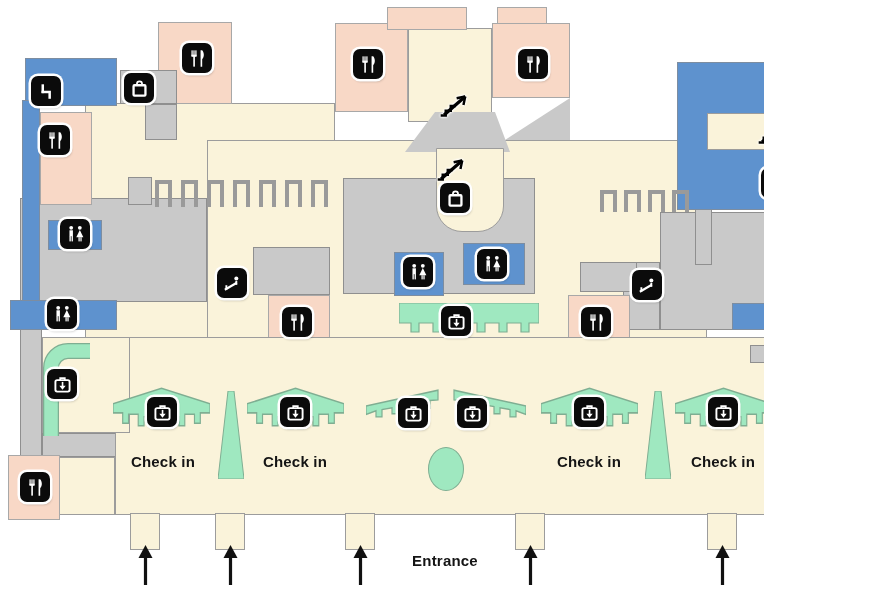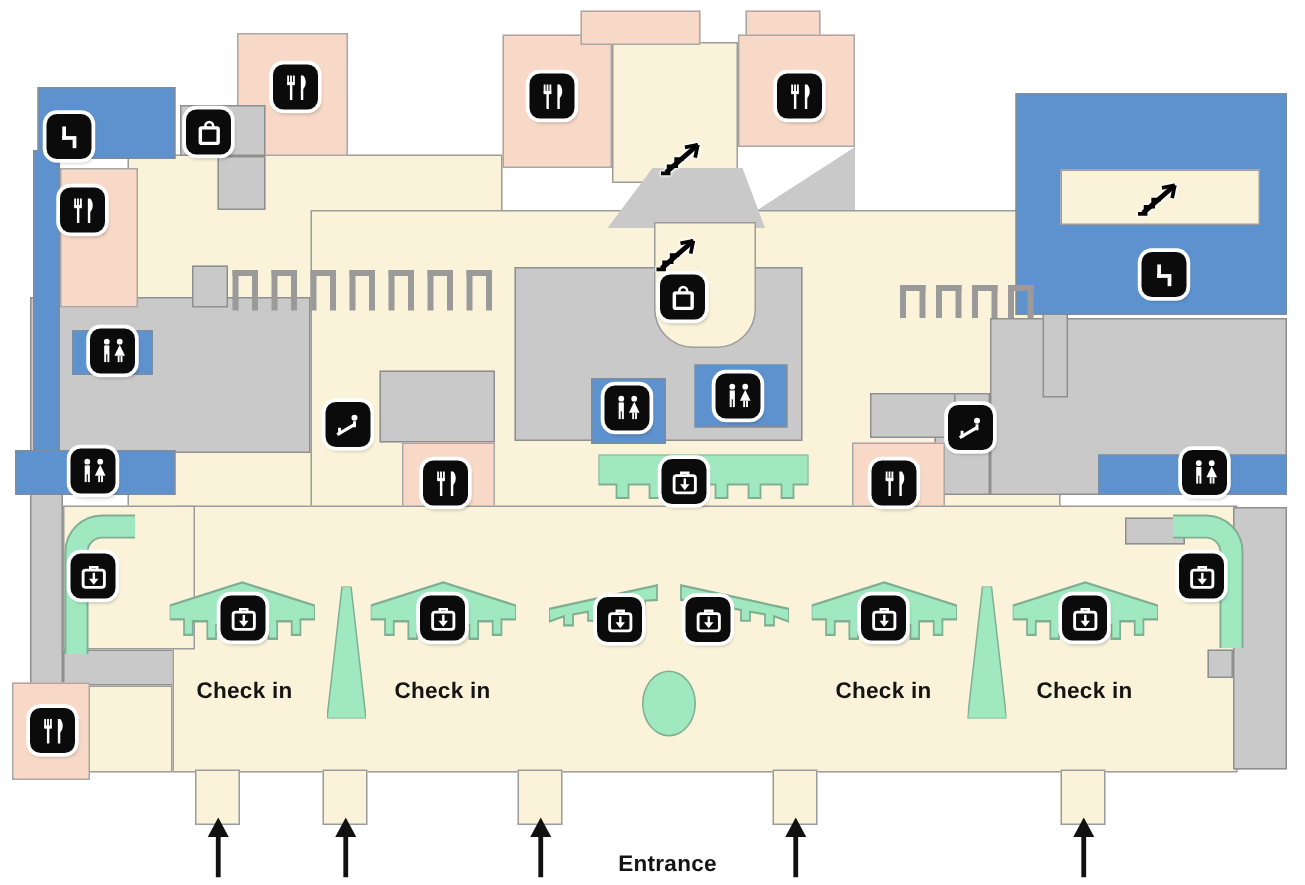--- a/index.html
+++ b/index.html
@@ -1,16 +1,16 @@
 <!DOCTYPE html>
 <html><head>
 <meta charset="utf-8">
 <style>
   html,body{margin:0;padding:0;background:#fff;}
-  #stage{position:relative;width:870px;height:590px;background:#ffffff;overflow:hidden;
+  #stage{position:relative;width:764px;height:590px;background:#ffffff;overflow:hidden;
          font-family:"Liberation Sans", sans-serif;}
   .region{position:absolute;box-sizing:border-box;border:1px solid #9c9c9c;}
   .cream{background:#faf3da;}
   .gray{background:#c9c9c9;border-color:#8f8f8f;}
   .blue{background:#5e92ce;border-color:#7d8da0;}
   .peach{background:#f8d8c6;border-color:#a8a8a8;}
   .noborder{border:none;}
   .mint-ellipse{background:#9fe8c0;border:1px solid #7fae92;border-radius:50%;}
   .arc{position:absolute;}
   .stall-row{position:absolute;display:flex;}
@@ -296,21 +296,21 @@
         <svg viewBox="0 0 24 24">
           <use href="#sym-restaurant"></use>
         </svg>
       </div>
     </div>
   <div id="label-layer">
       <span class="map-label" style="left: 163px; top: 461px;">Check in</span>
       <span class="map-label" style="left: 295px; top: 461px;">Check in</span>
       <span class="map-label" style="left: 589px; top: 461px;">Check in</span>
       <span class="map-label" style="left: 723px; top: 461px;">Check in</span>
-      <span class="map-label" style="left: 445px; top: 576px;">Entrance</span>
+      <span class="map-label" style="left: 445px; top: 560px;">Entrance</span>
     </div>
   <div id="arrow-layer">
       <svg class="entrance-arrow" viewBox="0 0 17 40" style="left: 136.5px; top: 545px;">
         <use href="#sym-arrow-up"></use>
       </svg>
       <svg class="entrance-arrow" viewBox="0 0 17 40" style="left: 221.5px; top: 545px;">
         <use href="#sym-arrow-up"></use>
       </svg>
       <svg class="entrance-arrow" viewBox="0 0 17 40" style="left: 351.5px; top: 545px;">
         <use href="#sym-arrow-up"></use>

